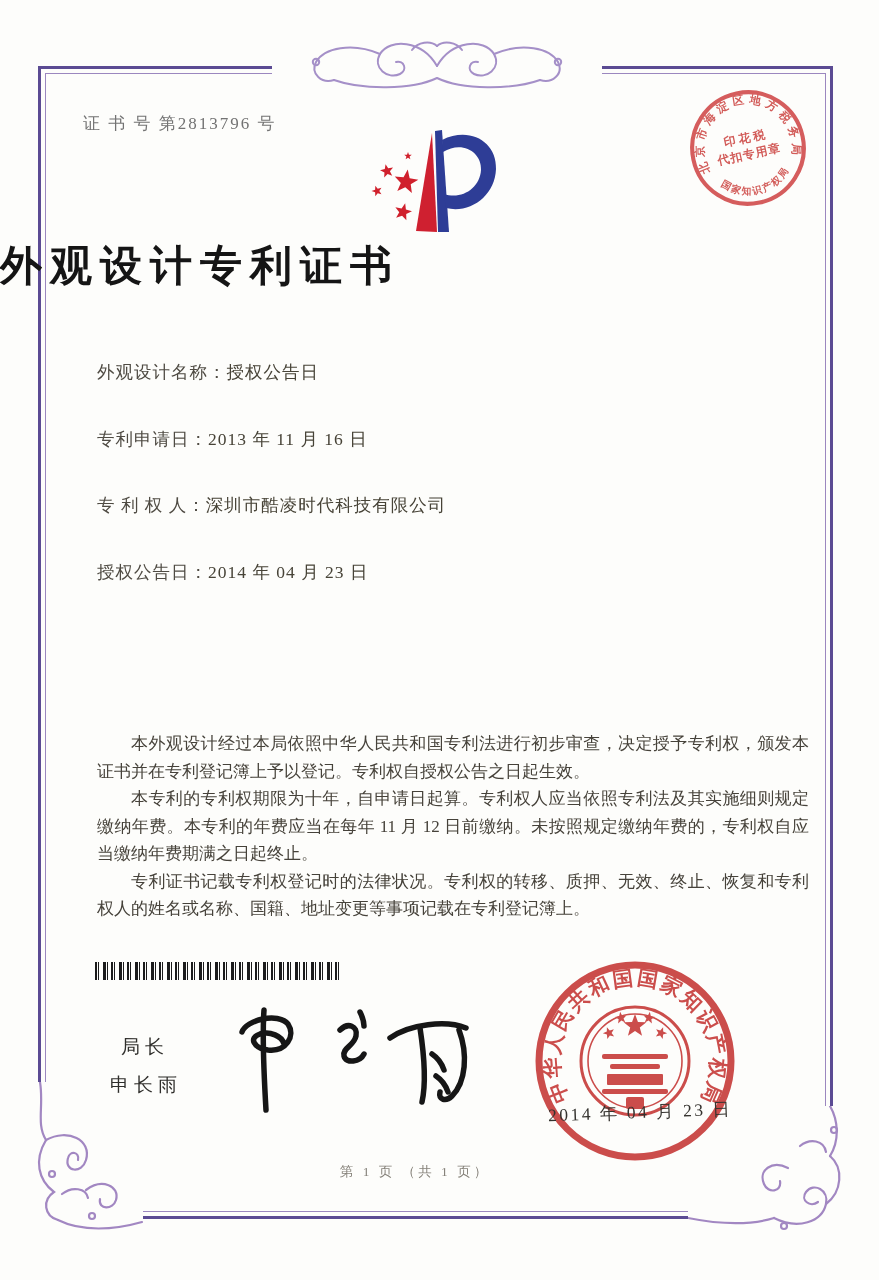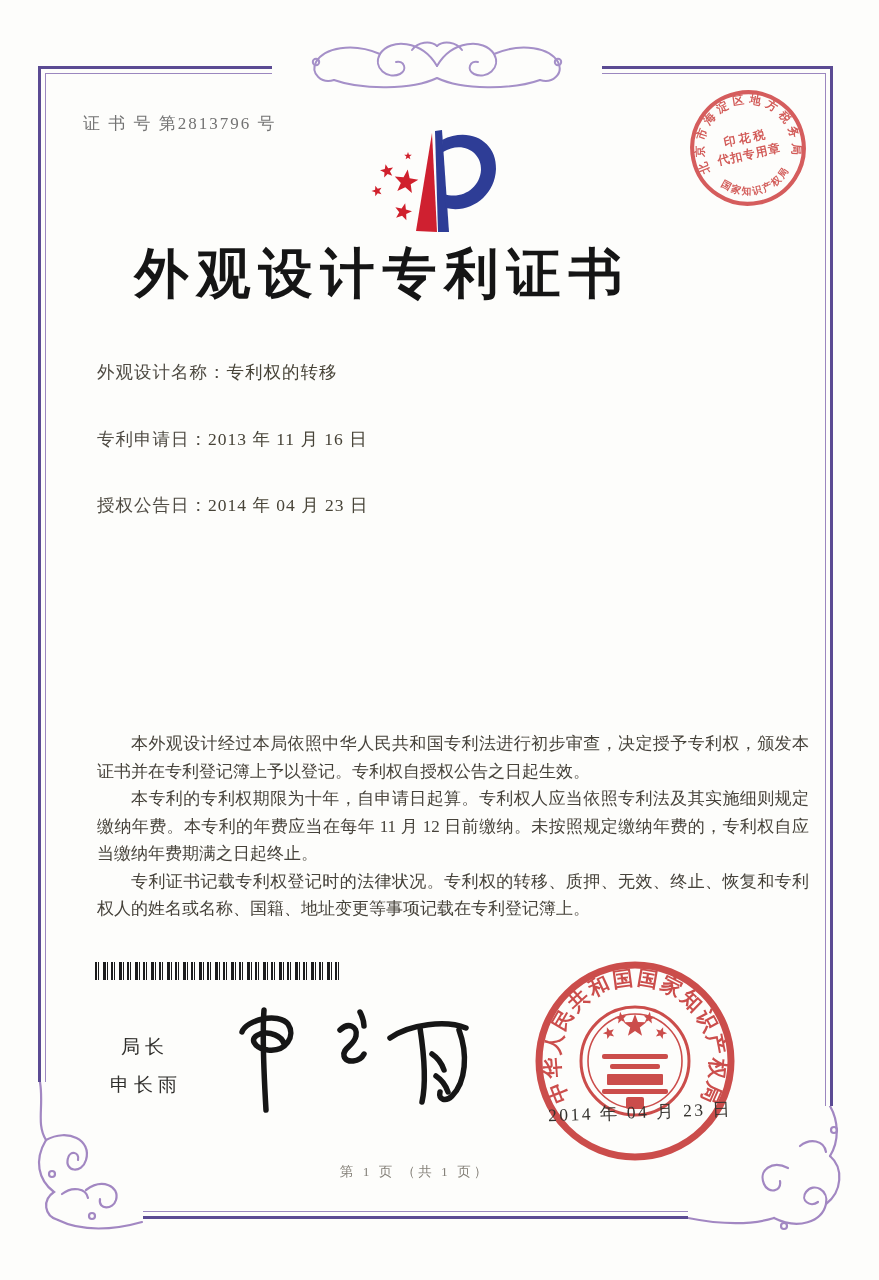--- a/index.html
+++ b/index.html
@@ -9,22 +9,22 @@
   .frame-outer{position:absolute;left:38px;top:66px;width:795px;height:1153px;
                border:3px solid #5b4b93;box-sizing:border-box;}
   .frame-inner{position:absolute;left:45px;top:73px;width:781px;height:1139px;
                border:1px solid #9b87bf;box-sizing:border-box;}
   .flourish{position:absolute;}
   
   .cert-no{position:absolute;left:83px;top:112px;font-size:17px;letter-spacing:2px;color:#737373;}
   
   .logo{position:absolute;left:358px;top:124px;width:150px;height:118px;}
   
-  .title{position:absolute;left:0;top:238px;width:765px;text-align:center;
-         font-size:54px;font-weight:bold;letter-spacing:8px;color:#151515;}
+  .title{position:absolute;left:0;top:238px;width:765px;text-align:left;
+         font-size:42px;font-weight:bold;letter-spacing:8px;color:#151515;}
   
   .fields{position:absolute;left:97px;top:360px;font-size:17.5px;color:#4f4b43;}
   .field-row{height:66.5px;letter-spacing:1px;white-space:nowrap;}
   .field-row .val{color:#474337;}
   
   .body-text{position:absolute;left:97px;top:730px;width:712px;font-size:17px;
              line-height:27.5px;color:#46423a;text-align:justify;}
   .body-text p{margin:0;text-indent:2em;}
   
   .barcode{position:absolute;left:95px;top:962px;width:248px;height:18px;
@@ -118,24 +118,27 @@
     </g>
     <polygon points="74,9 79,108 58,107" fill="#cf2030"></polygon>
     <polygon points="77,7 84,6 91,108 80,108" fill="#2e3d96"></polygon>
     <path d="M 84,16 C 112,2 139,18 138,45 C 137,72 112,90 88,84 L 86,70 C 104,76 122,64 123,46 C 124,28 104,16 85,28 Z" fill="#2e3d96"></path>
   </svg>
 
   <div class="title">外观设计专利证书</div>
 
   <div class="fields">
     <div class="field-row">
-      <span>外观设计名称：</span><span class="val">专利权的转移</span>
+      <span>外观设计名称：</span><span class="val">授权公告日</span>
     </div>
     <div class="field-row">
       <span>专利申请日：</span><span class="val">2013 年 11 月 16 日</span>
+    </div>
+    <div class="field-row">
+      <span>专 利 权 人：</span><span class="val">深圳市酷凌时代科技有限公司</span>
     </div>
     <div class="field-row">
       <span>授权公告日：</span><span class="val">2014 年 04 月 23 日</span>
     </div>
   </div>
 
   <div class="body-text">
     <p>本外观设计经过本局依照中华人民共和国专利法进行初步审查，决定授予专利权，颁发本证书并在专利登记簿上予以登记。专利权自授权公告之日起生效。</p>
     <p>本专利的专利权期限为十年，自申请日起算。专利权人应当依照专利法及其实施细则规定缴纳年费。本专利的年费应当在每年 11 月 12 日前缴纳。未按照规定缴纳年费的，专利权自应当缴纳年费期满之日起终止。</p>
     <p>专利证书记载专利权登记时的法律状况。专利权的转移、质押、无效、终止、恢复和专利权人的姓名或名称、国籍、地址变更等事项记载在专利登记簿上。</p>

